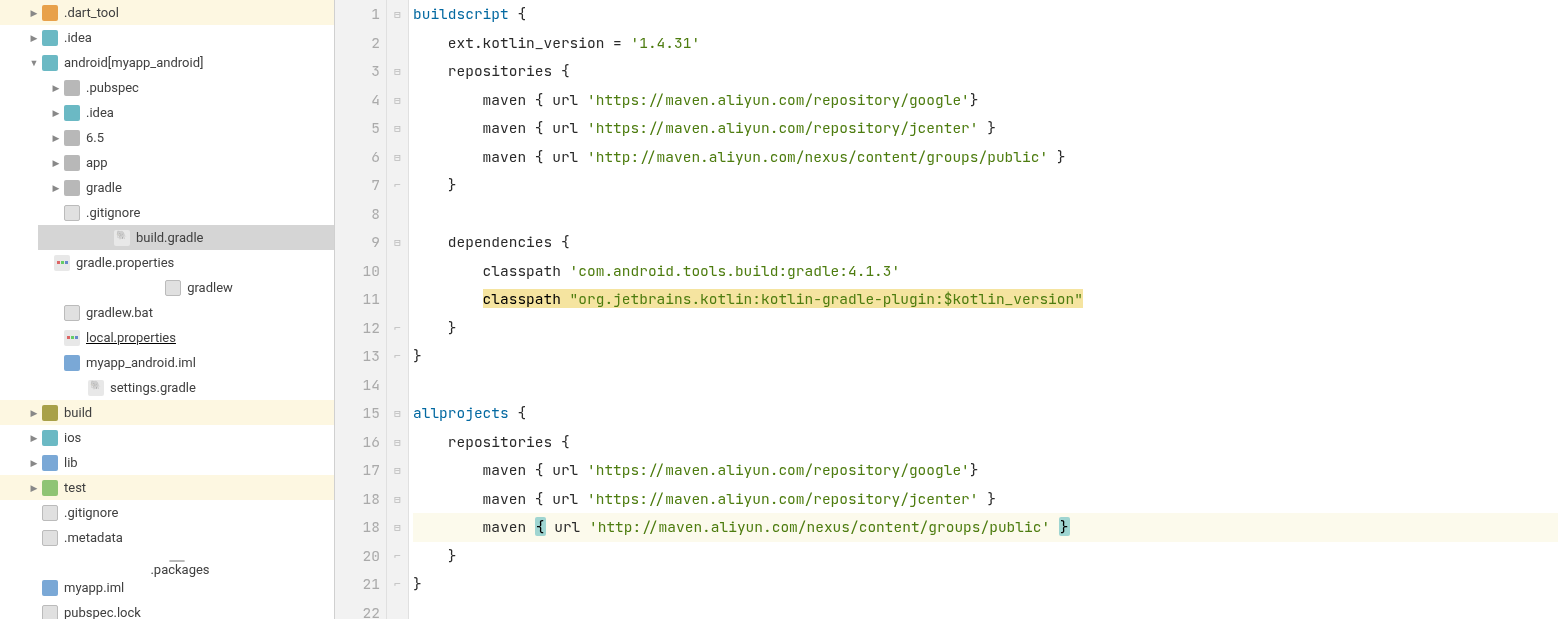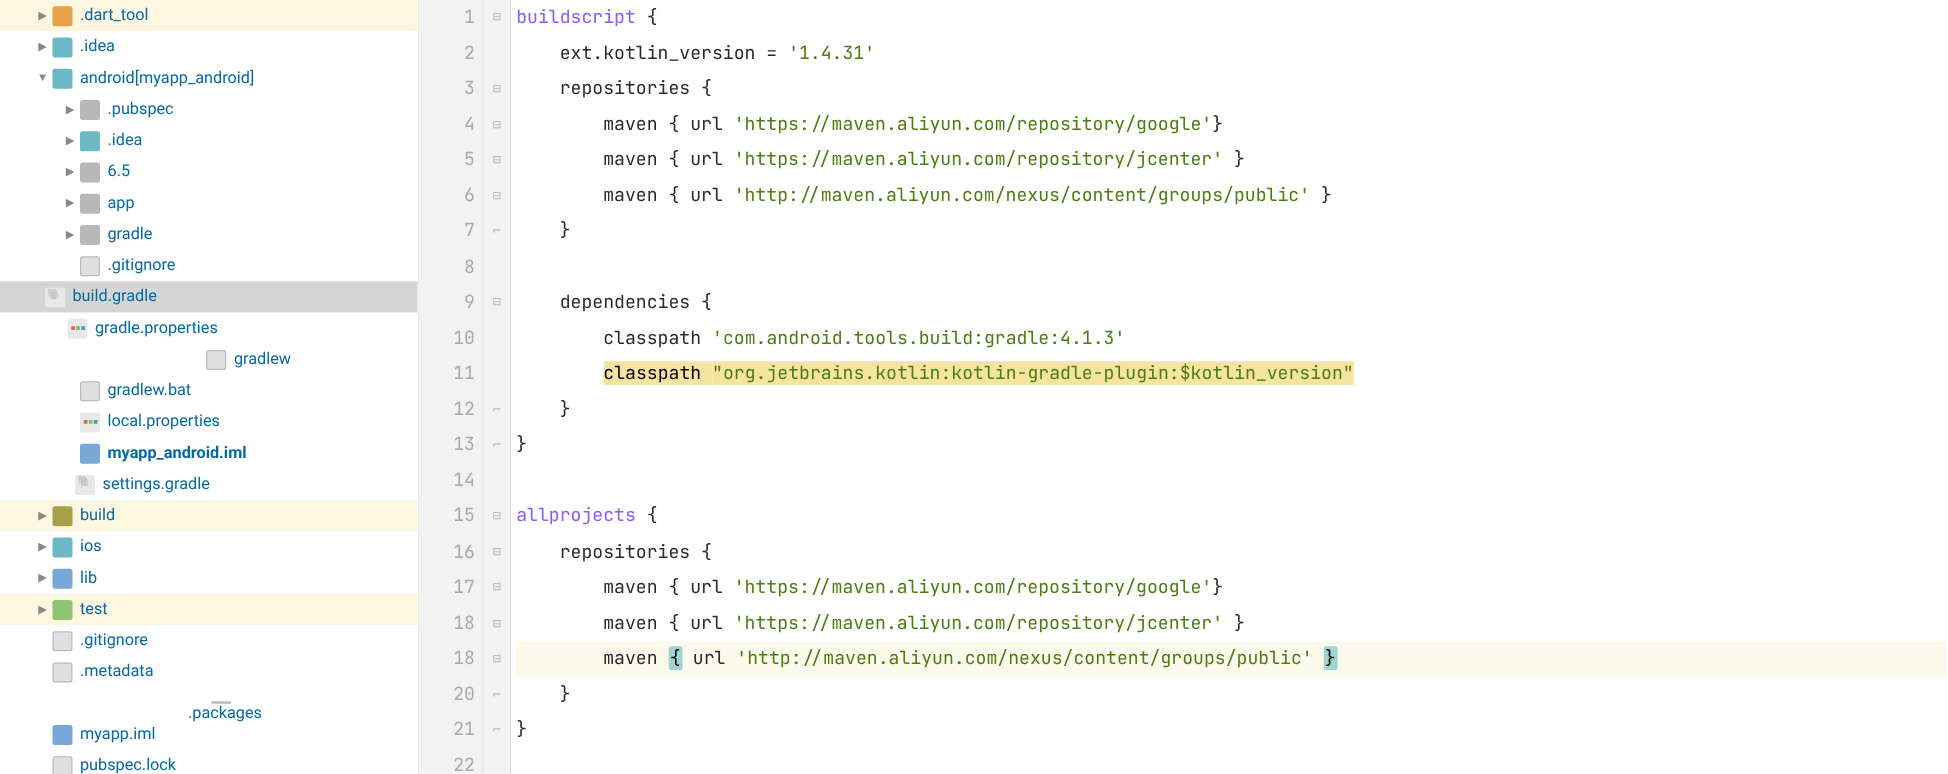--- a/index.html
+++ b/index.html
@@ -59,21 +59,21 @@
   position: relative;
 }
 .icon-gradle::after { content: "🐘"; position: absolute; font-size: 9px; left: 2px; top: 0; opacity: .6; }
 .icon-prop {
   background: #e8e8e8;
   border-radius: 2px;
   position: relative;
 }
 .icon-prop::after { content: ""; position: absolute; width: 3px; height: 3px; background: #d66; left: 3px; top: 6px; box-shadow: 4px 0 #6c6, 8px 0 #68c; }
 .icon-iml { background: #7aa8d6; border-radius: 2px; }
-.tree-label { color: #0369a1; white-space: nowrap; }
+.tree-label { color: #404040; white-space: nowrap; }
 
 .editor {
   flex: 1;
   display: flex;
   background: #fff;
   font-family: "JetBrains Mono", Consolas, monospace;
   font-size: 14.5px;
 }
 .gutter {
   background: #f2f2f2;
@@ -92,21 +92,21 @@
 .fold-mark {
   color: #bbb;
   font-size: 11px;
   text-align: center;
   line-height: 28.5px;
   height: 28.5px;
 }
 .code-area { flex: 1; padding-left: 4px; }
 .line { height: 28.5px; line-height: 28.5px; white-space: pre; }
 .line.hl { background: #fcfaec; }
-.kw { color: #8b5cf6; }
+.kw { color: #0369a1; }
 .str { color: #4d7c0f; }
 .id { color: #2a2a2a; }
 .hl-tok { background: #f5e4a0; }
 .bracket-match { background: #9fd5d1; border-radius: 2px; padding: 0 1px; }
 </style>
 </head>
 <body>
 
 <div class="sidebar">
   <div id="tree-root">
@@ -149,51 +149,51 @@
       <div class="tree-item" style="padding-left: 48px;">
         <span class="arrow">▶</span>
         <span class="icon icon-folder-gray"></span>
         <span class="tree-label">gradle</span>
       </div>
       <div class="tree-item" style="padding-left: 48px;">
         <span class="arrow placeholder">▶</span>
         <span class="icon icon-file"></span>
         <span class="tree-label">.gitignore</span>
       </div>
-      <div class="tree-item selected" style="padding-left: 20px;">
+      <div class="tree-item selected" style="padding-left: 60px; margin-left: 38px;">
         <span class="arrow placeholder">▶</span>
         <span class="icon icon-gradle"></span>
         <span class="tree-label">build.gradle</span>
       </div>
       <div class="tree-item" style="padding-left: 38px;">
         <span class="arrow placeholder">▶</span>
         <span class="icon icon-prop"></span>
         <span class="tree-label">gradle.properties</span>
       </div>
       <div class="tree-item" style="padding-left: 48px; justify-content: center;">
         <span class="arrow placeholder">▶</span>
         <span class="icon icon-file"></span>
         <span class="tree-label">gradlew</span>
       </div>
       <div class="tree-item" style="padding-left: 48px; text-align: right;">
         <span class="arrow placeholder">▶</span>
         <span class="icon icon-file"></span>
         <span class="tree-label">gradlew.bat</span>
       </div>
-      <div class="tree-item" style="padding-left: 48px;">
+      <div class="tree-item" style="padding-left: 48px; text-decoration: underline;">
         <span class="arrow placeholder">▶</span>
         <span class="icon icon-prop"></span>
         <span class="tree-label">local.properties</span>
       </div>
-      <div class="tree-item" style="padding-left: 48px; font-weight: bold;">
+      <div class="tree-item" style="padding-left: 48px;">
         <span class="arrow placeholder">▶</span>
         <span class="icon icon-iml"></span>
         <span class="tree-label">myapp_android.iml</span>
       </div>
-      <div class="tree-item" style="padding-left: 44px;">
+      <div class="tree-item" style="padding-left: 72px;">
         <span class="arrow placeholder">▶</span>
         <span class="icon icon-gradle"></span>
         <span class="tree-label">settings.gradle</span>
       </div>
       <div class="tree-item highlight-yellow" style="padding-left: 26px;">
         <span class="arrow">▶</span>
         <span class="icon icon-folder-olive"></span>
         <span class="tree-label">build</span>
       </div>
       <div class="tree-item" style="padding-left: 26px;">

